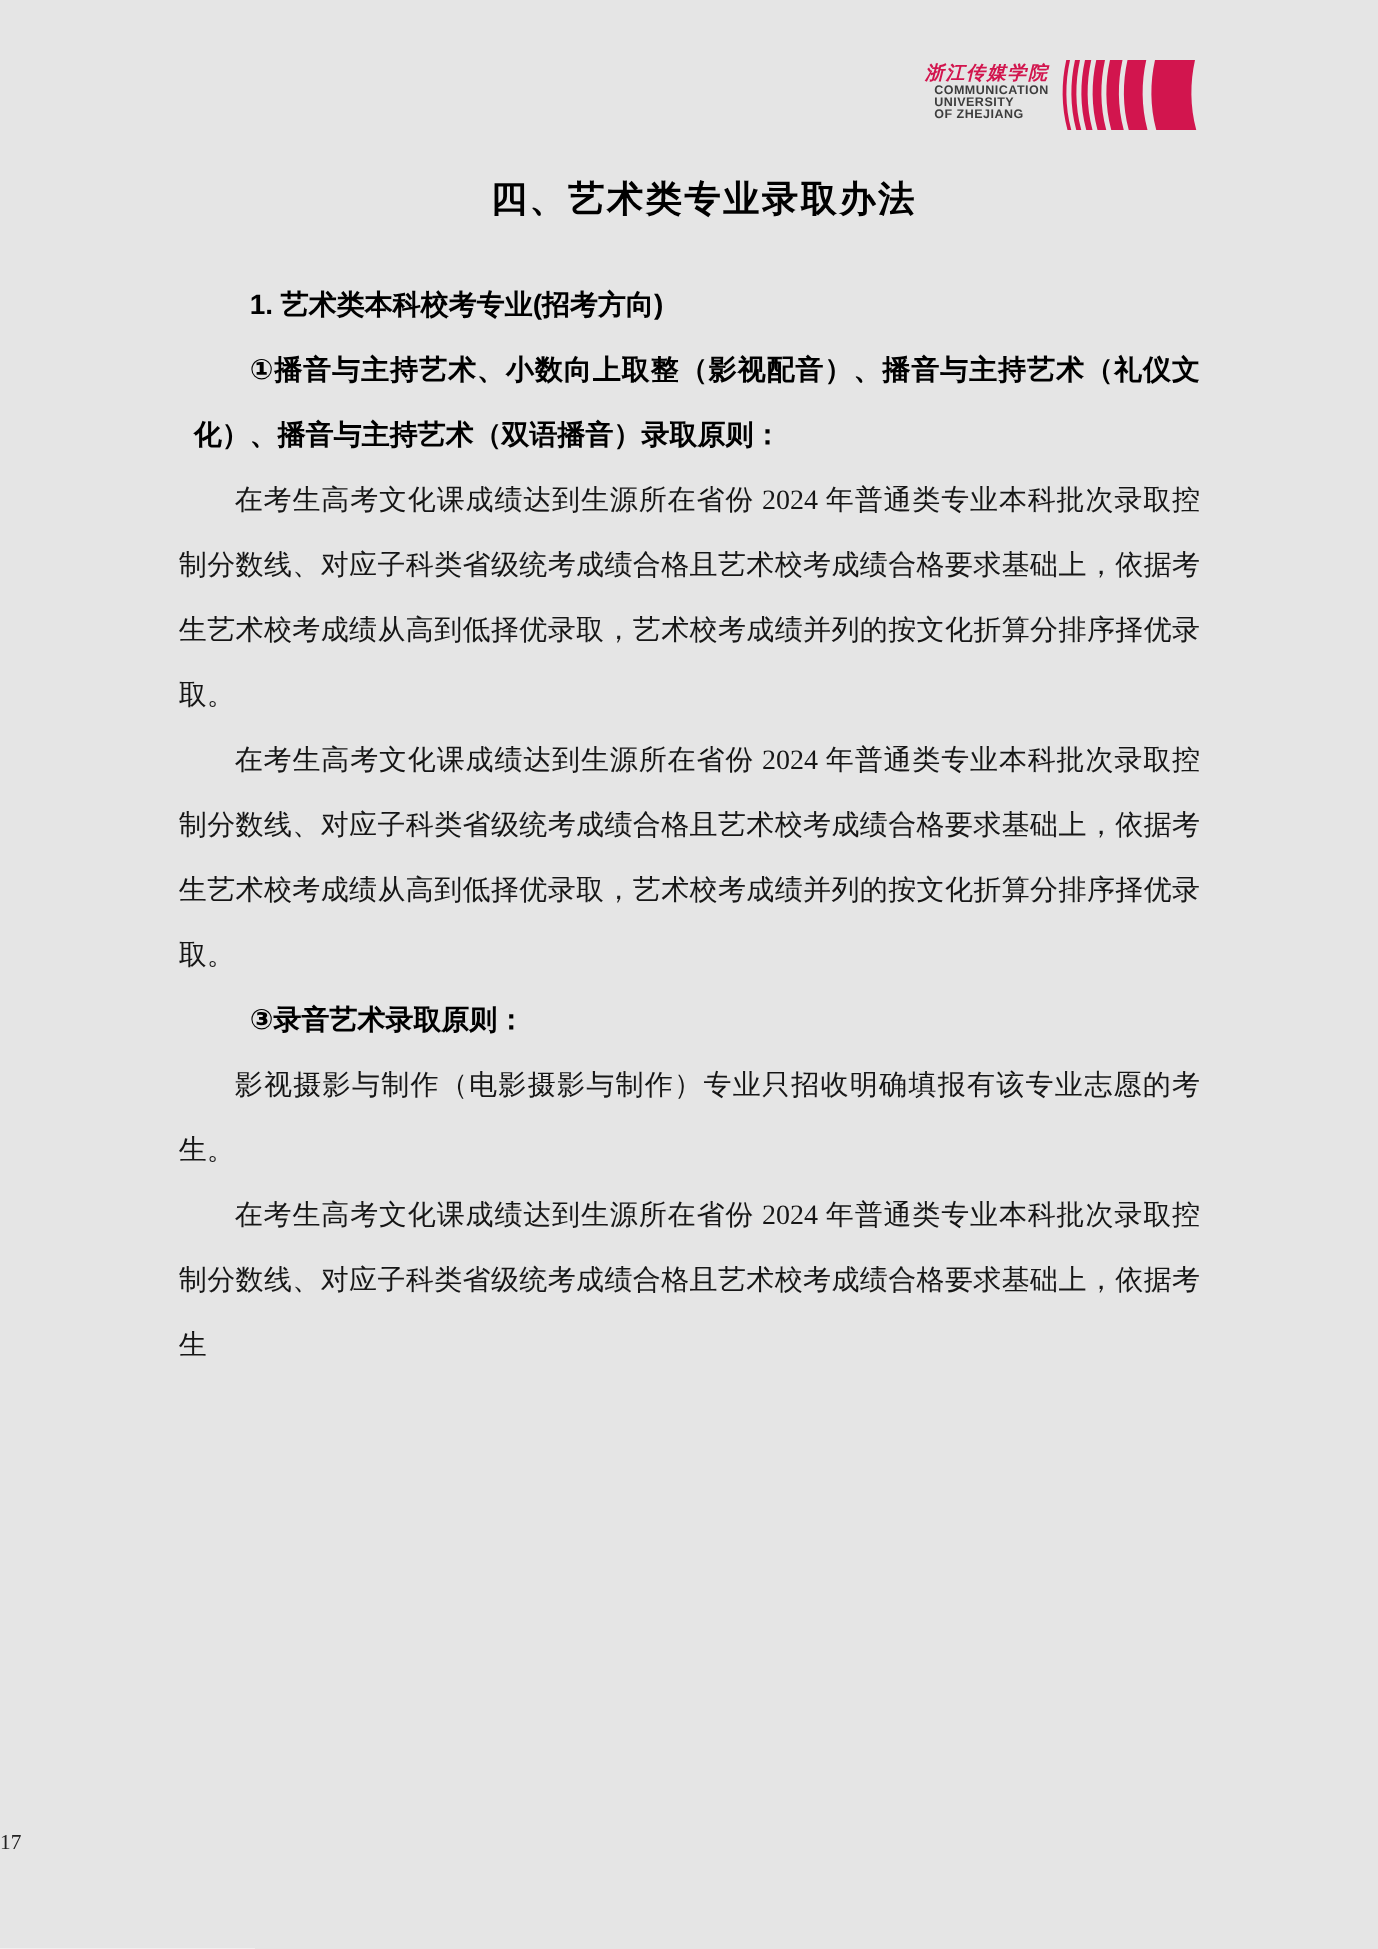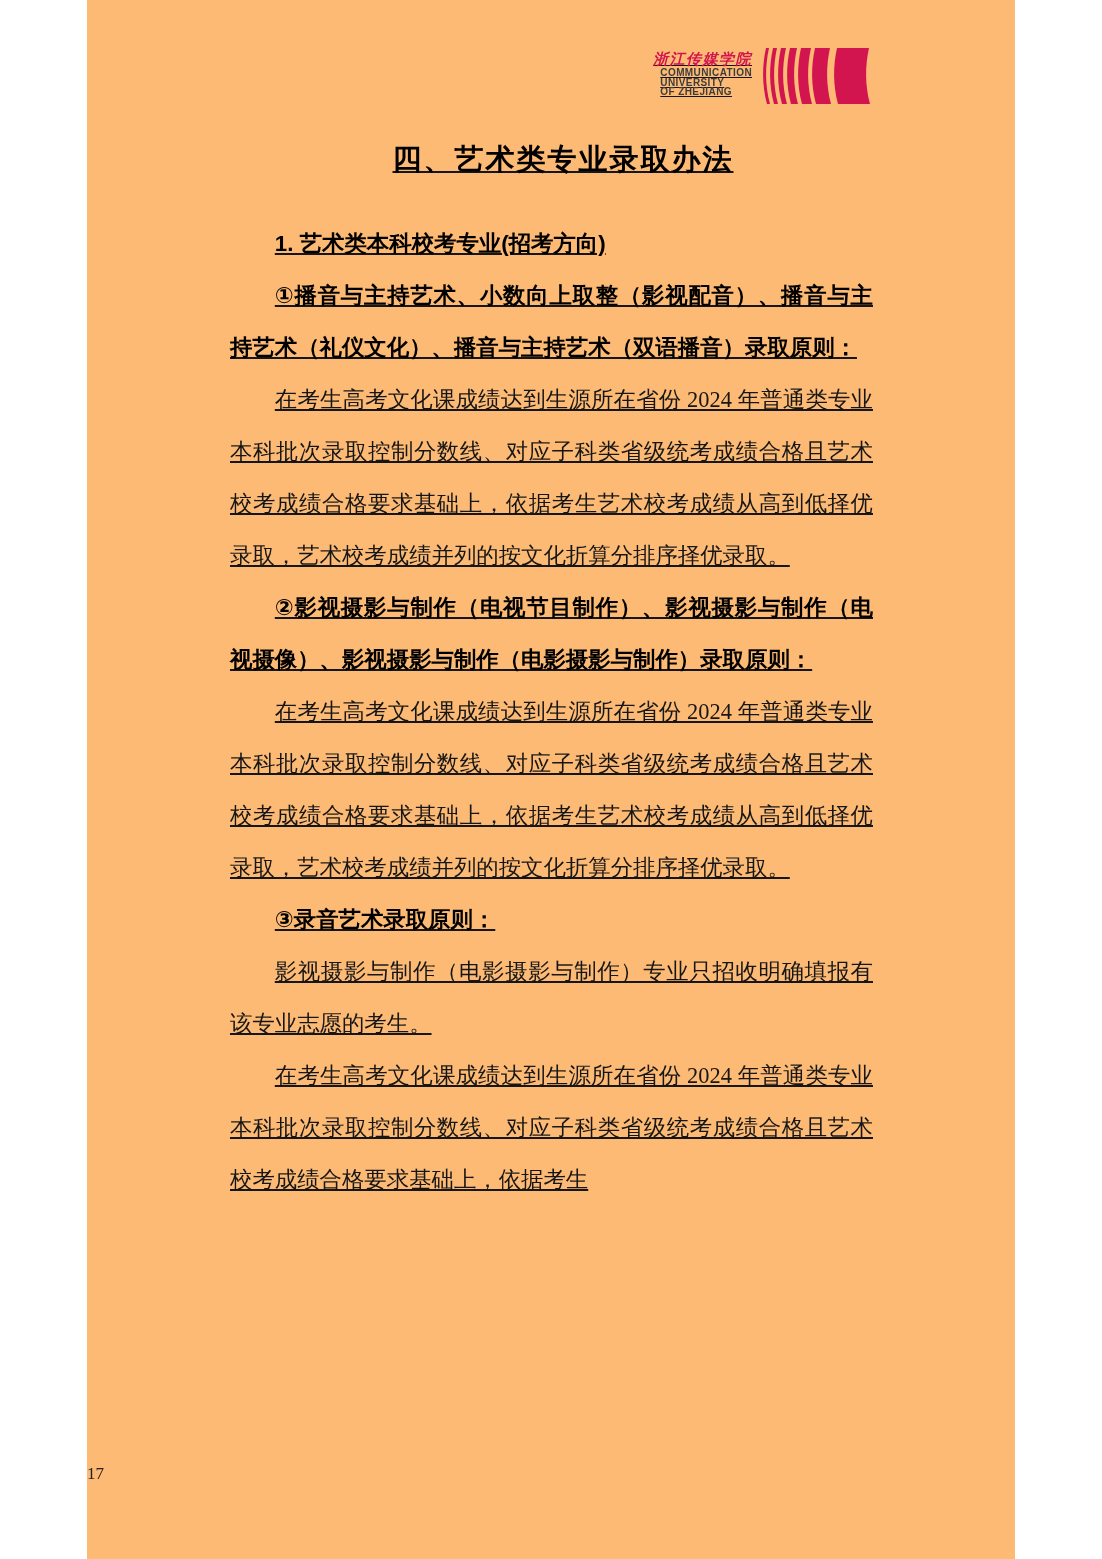--- a/index.html
+++ b/index.html
@@ -1,26 +1,25 @@
 <!DOCTYPE html>
 <html><head>
 <meta charset="utf-8">
 <style>
   * { margin: 0; padding: 0; box-sizing: border-box; }
   html, body { background: #ffffff; }
   .page {
     position: relative;
-    width: 928px;
+    width: 1102px;
     height: 1559px;
     margin: 0 auto;
-    background: #fdba74;
+    background: #e5e5e5;
     overflow: hidden;
     font-family: "Liberation Serif", "DejaVu Serif", serif;
     color: #161616;
-    text-decoration: underline;
   }
   
   .header {
     padding: 48px 142px 0 143px;
     display: flex;
     justify-content: flex-end;
   }
   .logo {
     display: flex;
     align-items: flex-start;
@@ -70,20 +69,21 @@
     text-align: justify;
   }
   .para {
     text-indent: 2em;
     word-break: break-all;
   }
   .para.bold {
     font-family: "Liberation Sans", "DejaVu Sans", sans-serif;
     font-weight: bold;
     color: #000000;
+    margin-left: 12px;
   }
   
   .footer {
     position: absolute;
     left: 0;
     top: 1464px;
     width: 100%;
     text-align: left;
     font-size: 17px;
     color: #222222;
@@ -115,21 +115,20 @@
       </svg>
     </div>
   </div>
 
   <h1 class="doc-title">四、艺术类专业录取办法</h1>
 
   <div class="doc-body">
       <p class="para bold">1. 艺术类本科校考专业(招考方向)</p>
       <p class="para bold">①播音与主持艺术、小数向上取整（影视配音）、播音与主持艺术（礼仪文化）、播音与主持艺术（双语播音）录取原则：</p>
       <p class="para">在考生高考文化课成绩达到生源所在省份 2024 年普通类专业本科批次录取控制分数线、对应子科类省级统考成绩合格且艺术校考成绩合格要求基础上，依据考生艺术校考成绩从高到低择优录取，艺术校考成绩并列的按文化折算分排序择优录取。</p>
-      <p class="para bold">②影视摄影与制作（电视节目制作）、影视摄影与制作（电视摄像）、影视摄影与制作（电影摄影与制作）录取原则：</p>
       <p class="para">在考生高考文化课成绩达到生源所在省份 2024 年普通类专业本科批次录取控制分数线、对应子科类省级统考成绩合格且艺术校考成绩合格要求基础上，依据考生艺术校考成绩从高到低择优录取，艺术校考成绩并列的按文化折算分排序择优录取。</p>
       <p class="para bold">③录音艺术录取原则：</p>
       <p class="para">影视摄影与制作（电影摄影与制作）专业只招收明确填报有该专业志愿的考生。</p>
       <p class="para">在考生高考文化课成绩达到生源所在省份 2024 年普通类专业本科批次录取控制分数线、对应子科类省级统考成绩合格且艺术校考成绩合格要求基础上，依据考生</p>
     </div>
 
   <div class="footer">
     <span>17</span>
   </div>
 

